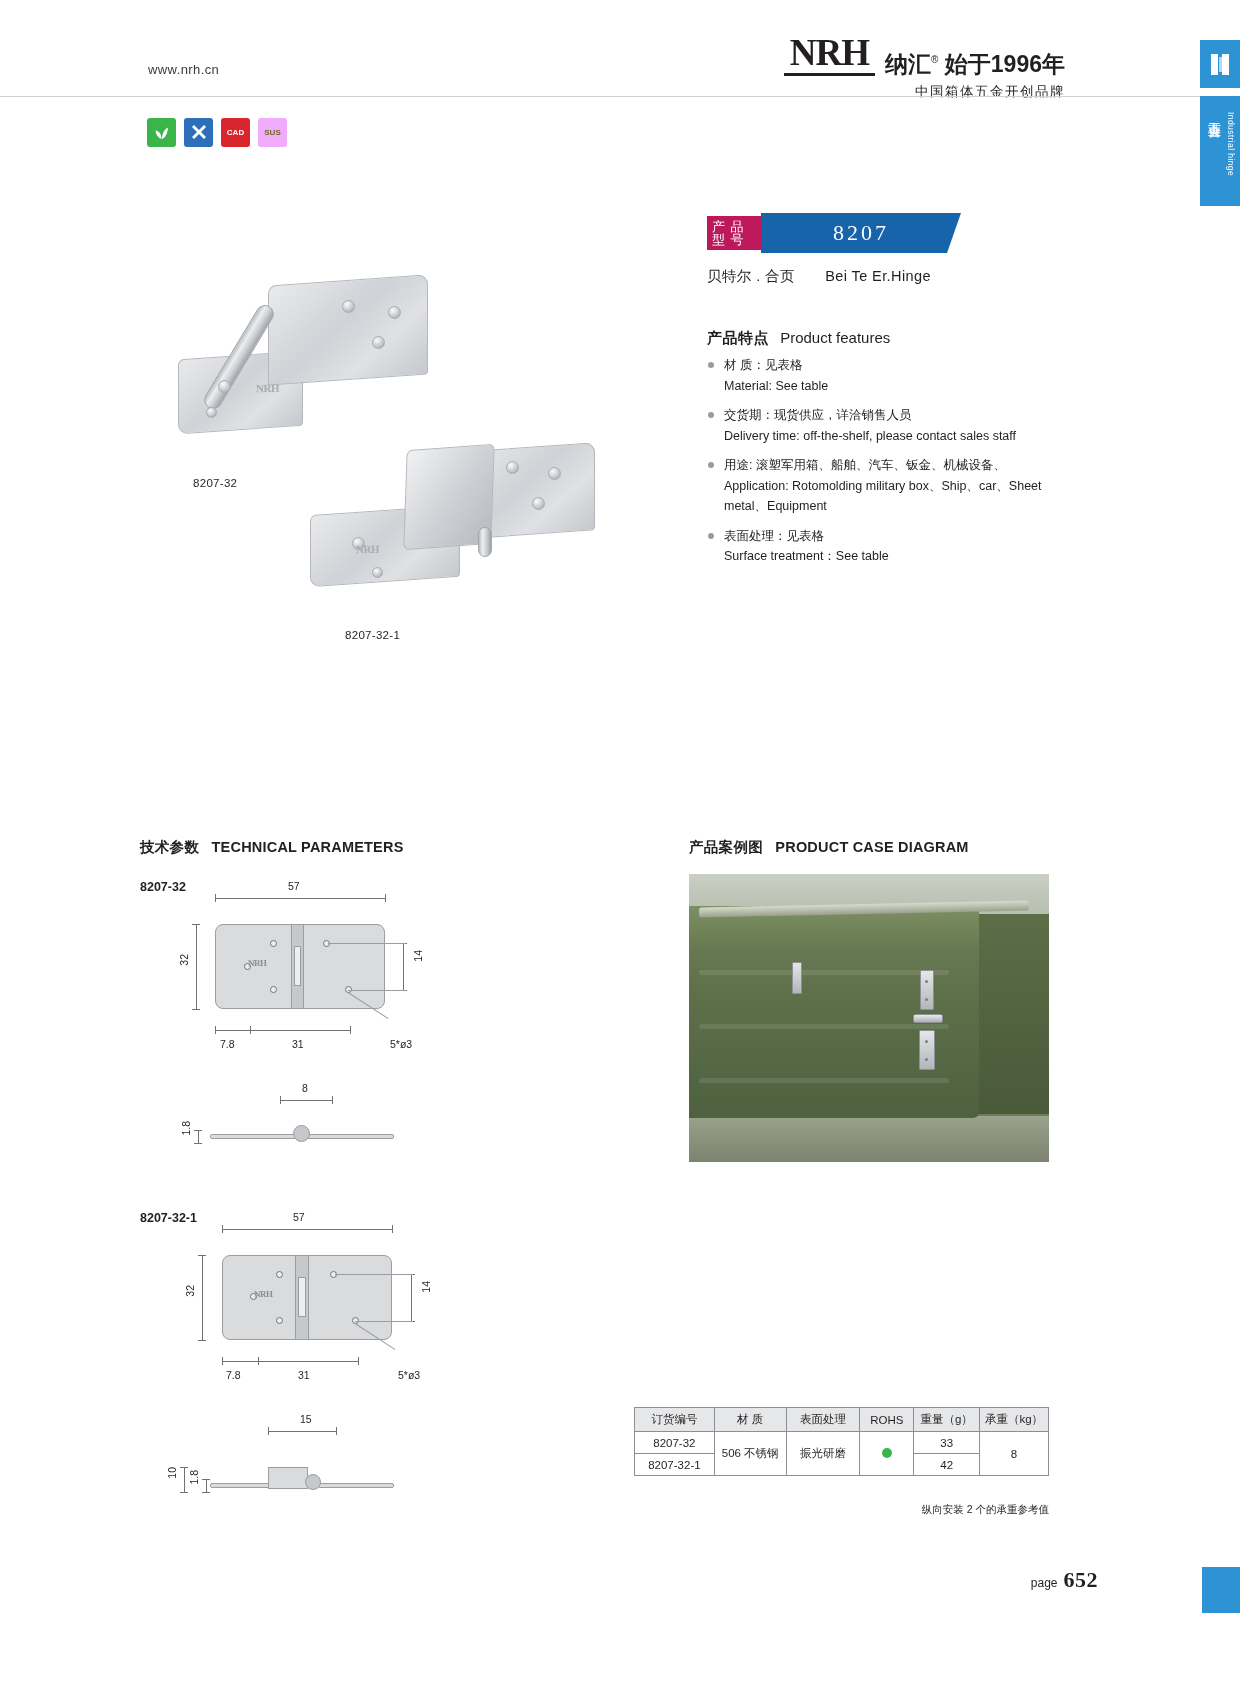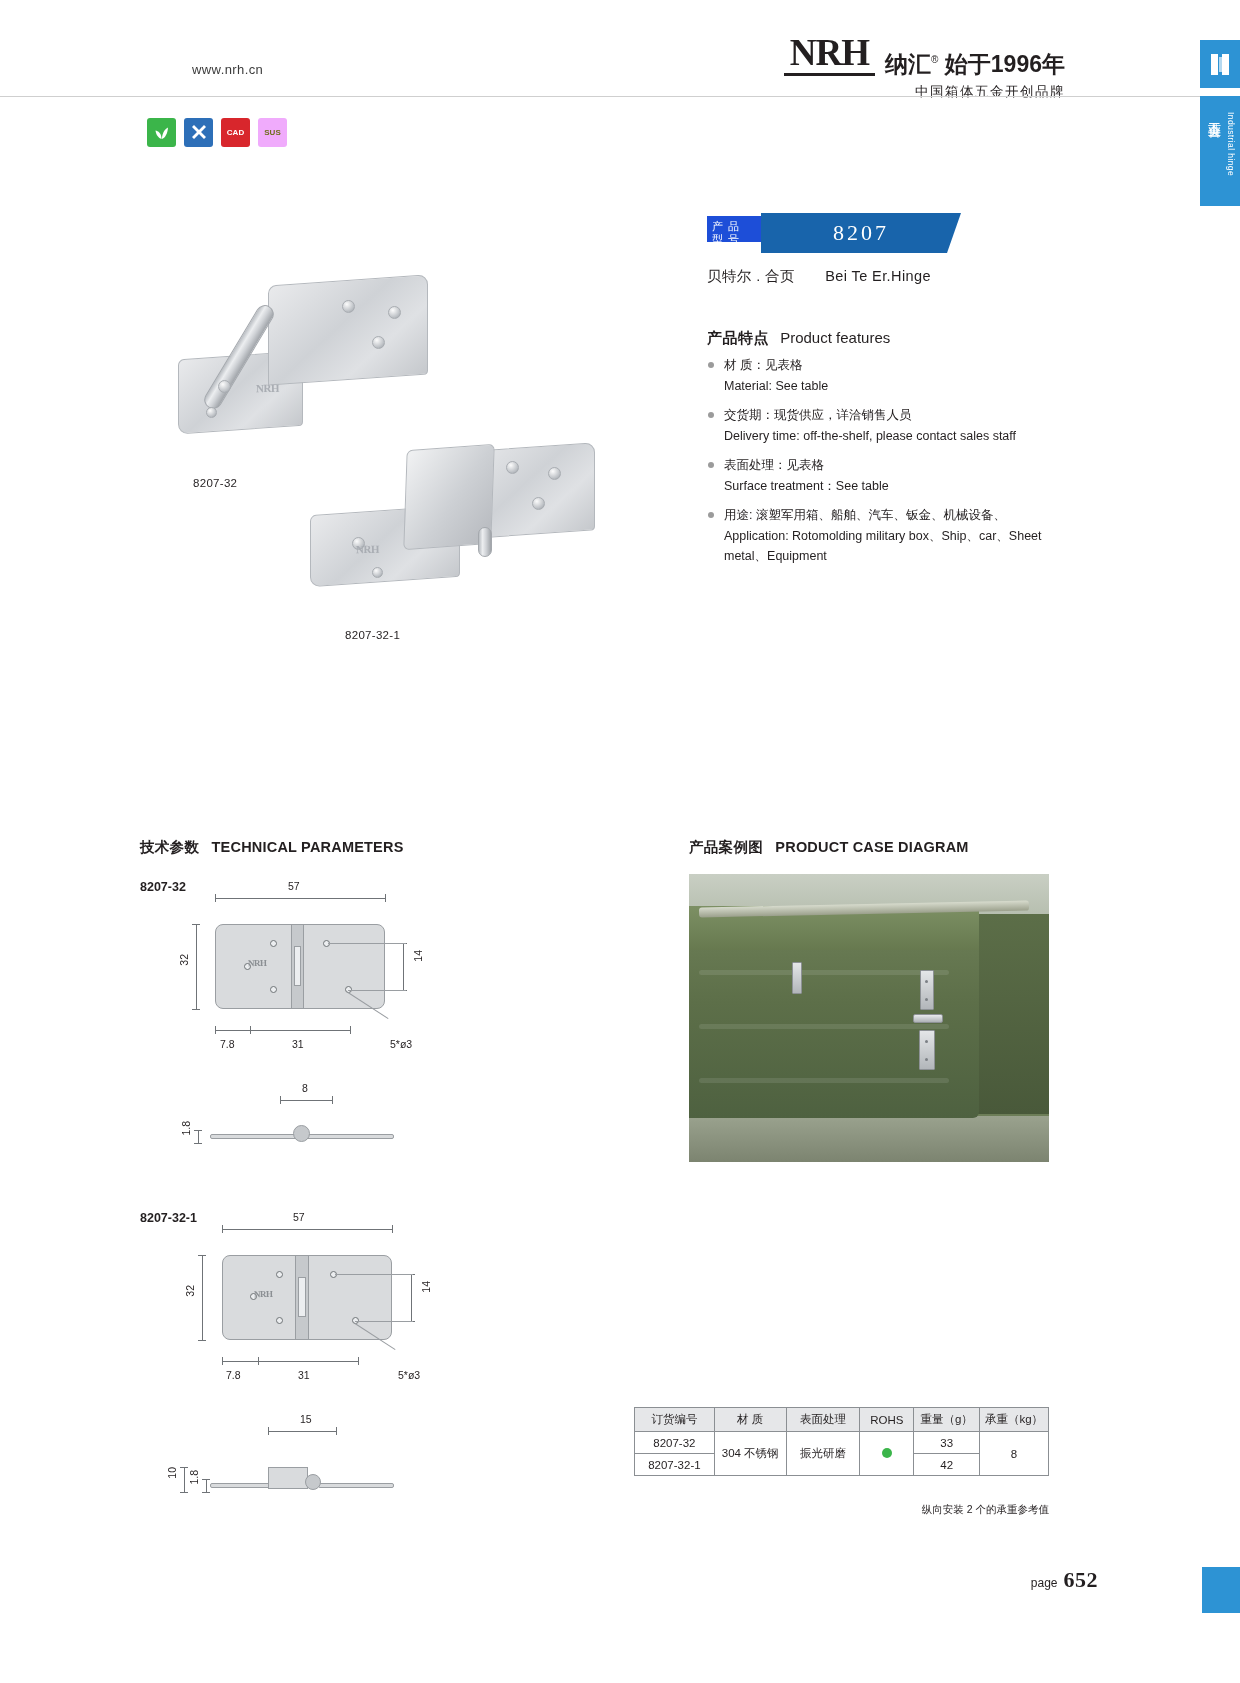--- a/index.html
+++ b/index.html
@@ -19,21 +19,20 @@
     position: absolute;
     left: 0; top: 0;
     width: 1240px; height: 96px;
   }
   .site-url {
     position: absolute;
     left: 148px; top: 62px;
     font-size: 13px;
     letter-spacing: .4px;
     color: #3b3b3b;
-    margin-left: 44px;
   }
   .logo-block {
     position: absolute;
     right: 175px; top: 34px;
     width: 280px; height: 56px;
     text-align: right;
   }
   .logo-row {
     display: flex;
     align-items: flex-end;
@@ -199,24 +198,24 @@
 
   
   .model-head {
     position: absolute;
     left: 707px; top: 213px;
     width: 270px; height: 42px;
   }
   .model-tag {
     position: absolute;
     left: 0; top: 3px;
-    width: 58px; height: 26px;
-    background: #1d4ed8;
+    width: 58px; height: 34px;
+    background: #be185d;
     color: #ffffff;
-    font-size: 11px;
+    font-size: 13px;
     line-height: 13px;
     padding: 4px 0 0 5px;
     letter-spacing: 1px;
   }
   .model-num {
     position: absolute;
     left: 54px; top: 0;
     width: 200px; height: 40px;
     background: #1864ab;
     color: #ffffff;
@@ -533,26 +532,26 @@
 <div class="feat-list">
   <div class="feat-item">
     <span>材 质：见表格</span>
     <span class="en">Material: See table</span>
   </div>
   <div class="feat-item">
     <span>交货期：现货供应，详洽销售人员</span>
     <span class="en">Delivery time: off-the-shelf, please contact sales staff</span>
   </div>
   <div class="feat-item">
+    <span>用途: 滚塑军用箱、船舶、汽车、钣金、机械设备、</span>
+    <span class="en">Application: Rotomolding military box、Ship、car、Sheet metal、Equipment</span>
+  </div>
+  <div class="feat-item">
     <span>表面处理：见表格</span>
     <span class="en">Surface treatment：See table</span>
-  </div>
-  <div class="feat-item">
-    <span>用途: 滚塑军用箱、船舶、汽车、钣金、机械设备、</span>
-    <span class="en">Application: Rotomolding military box、Ship、car、Sheet metal、Equipment</span>
   </div>
 </div>
 
 <div class="sec-title sec-tech">
   <b>技术参数</b>
   <span>TECHNICAL PARAMETERS</span>
 </div>
 <div class="sec-title sec-case">
   <b>产品案例图</b>
   <span>PRODUCT CASE DIAGRAM</span>
@@ -710,21 +709,21 @@
         <th style="width:72px;">材 质</th>
         <th style="width:74px;">表面处理</th>
         <th style="width:54px;">ROHS</th>
         <th style="width:66px;">重量（g）</th>
         <th style="width:69px;">承重（kg）</th>
       </tr>
     </thead>
     <tbody>
       <tr>
         <td>8207-32</td>
-        <td rowspan="2">304 不锈钢</td>
+        <td rowspan="2">506 不锈钢</td>
         <td rowspan="2">振光研磨</td>
         <td rowspan="2"><span class="rohs-dot"></span></td>
         <td>33</td>
         <td rowspan="2">8</td>
       </tr>
       <tr>
         <td>8207-32-1</td>
         <td>42</td>
       </tr>
     </tbody>

